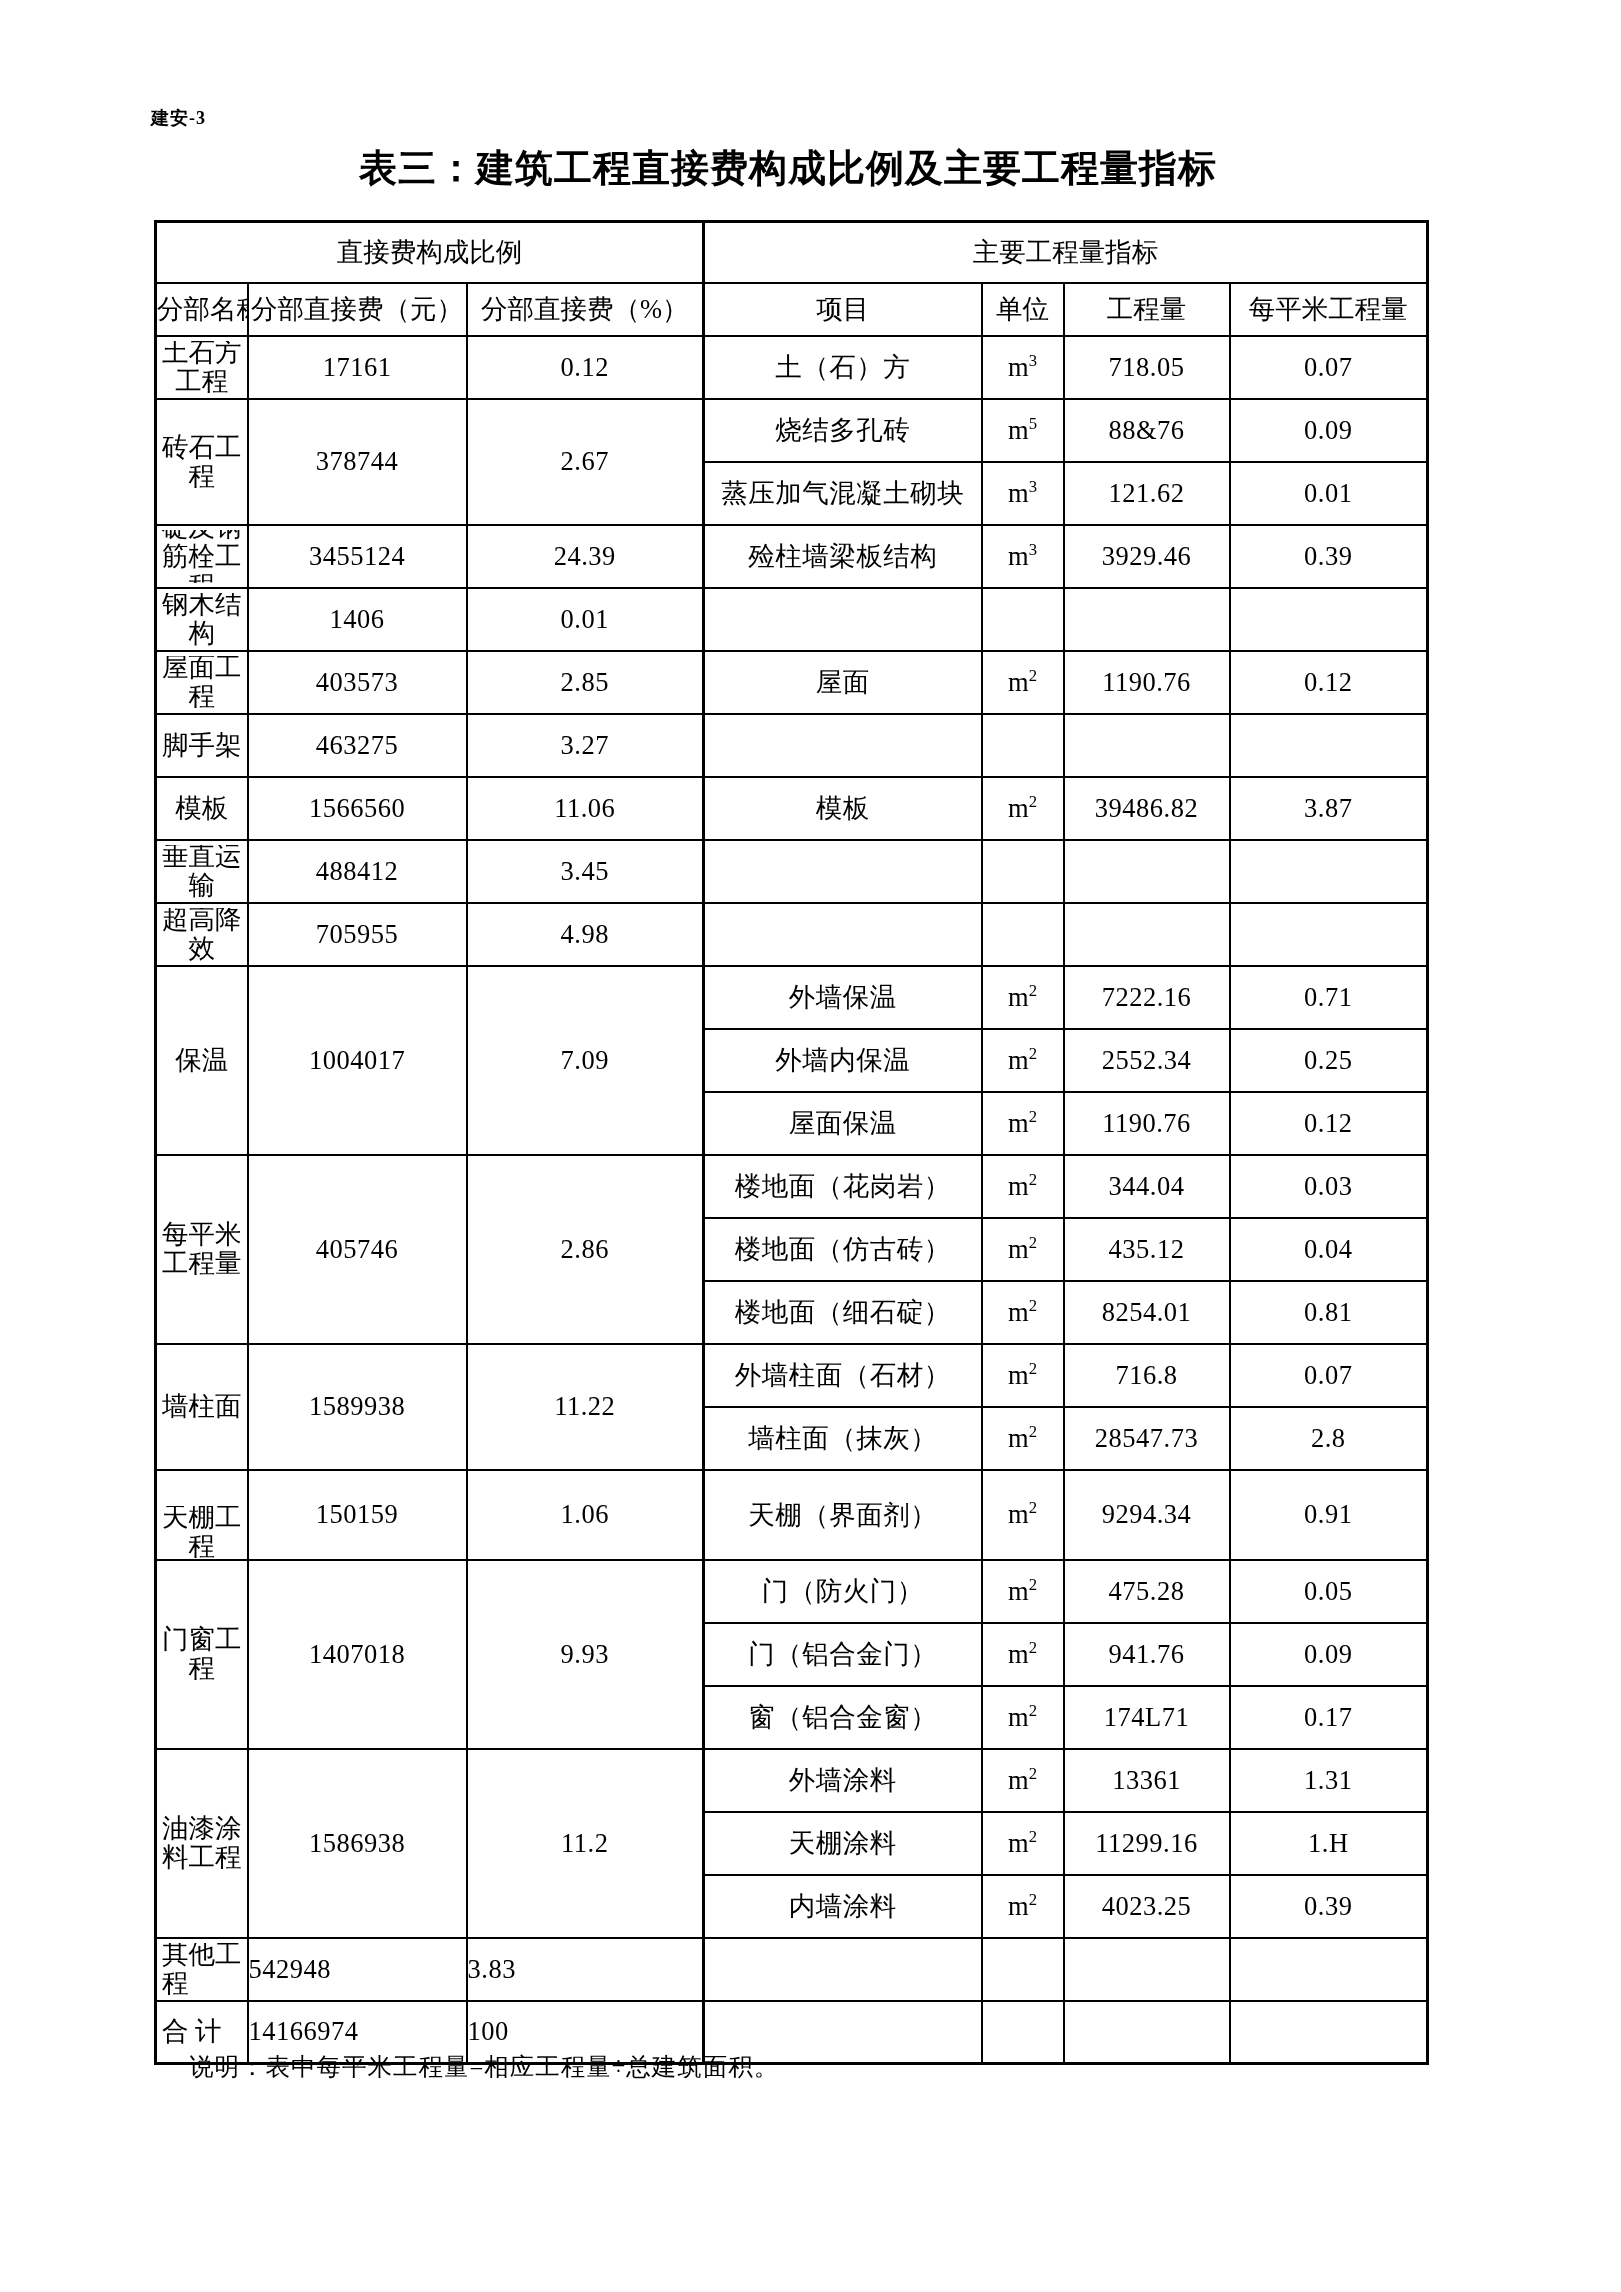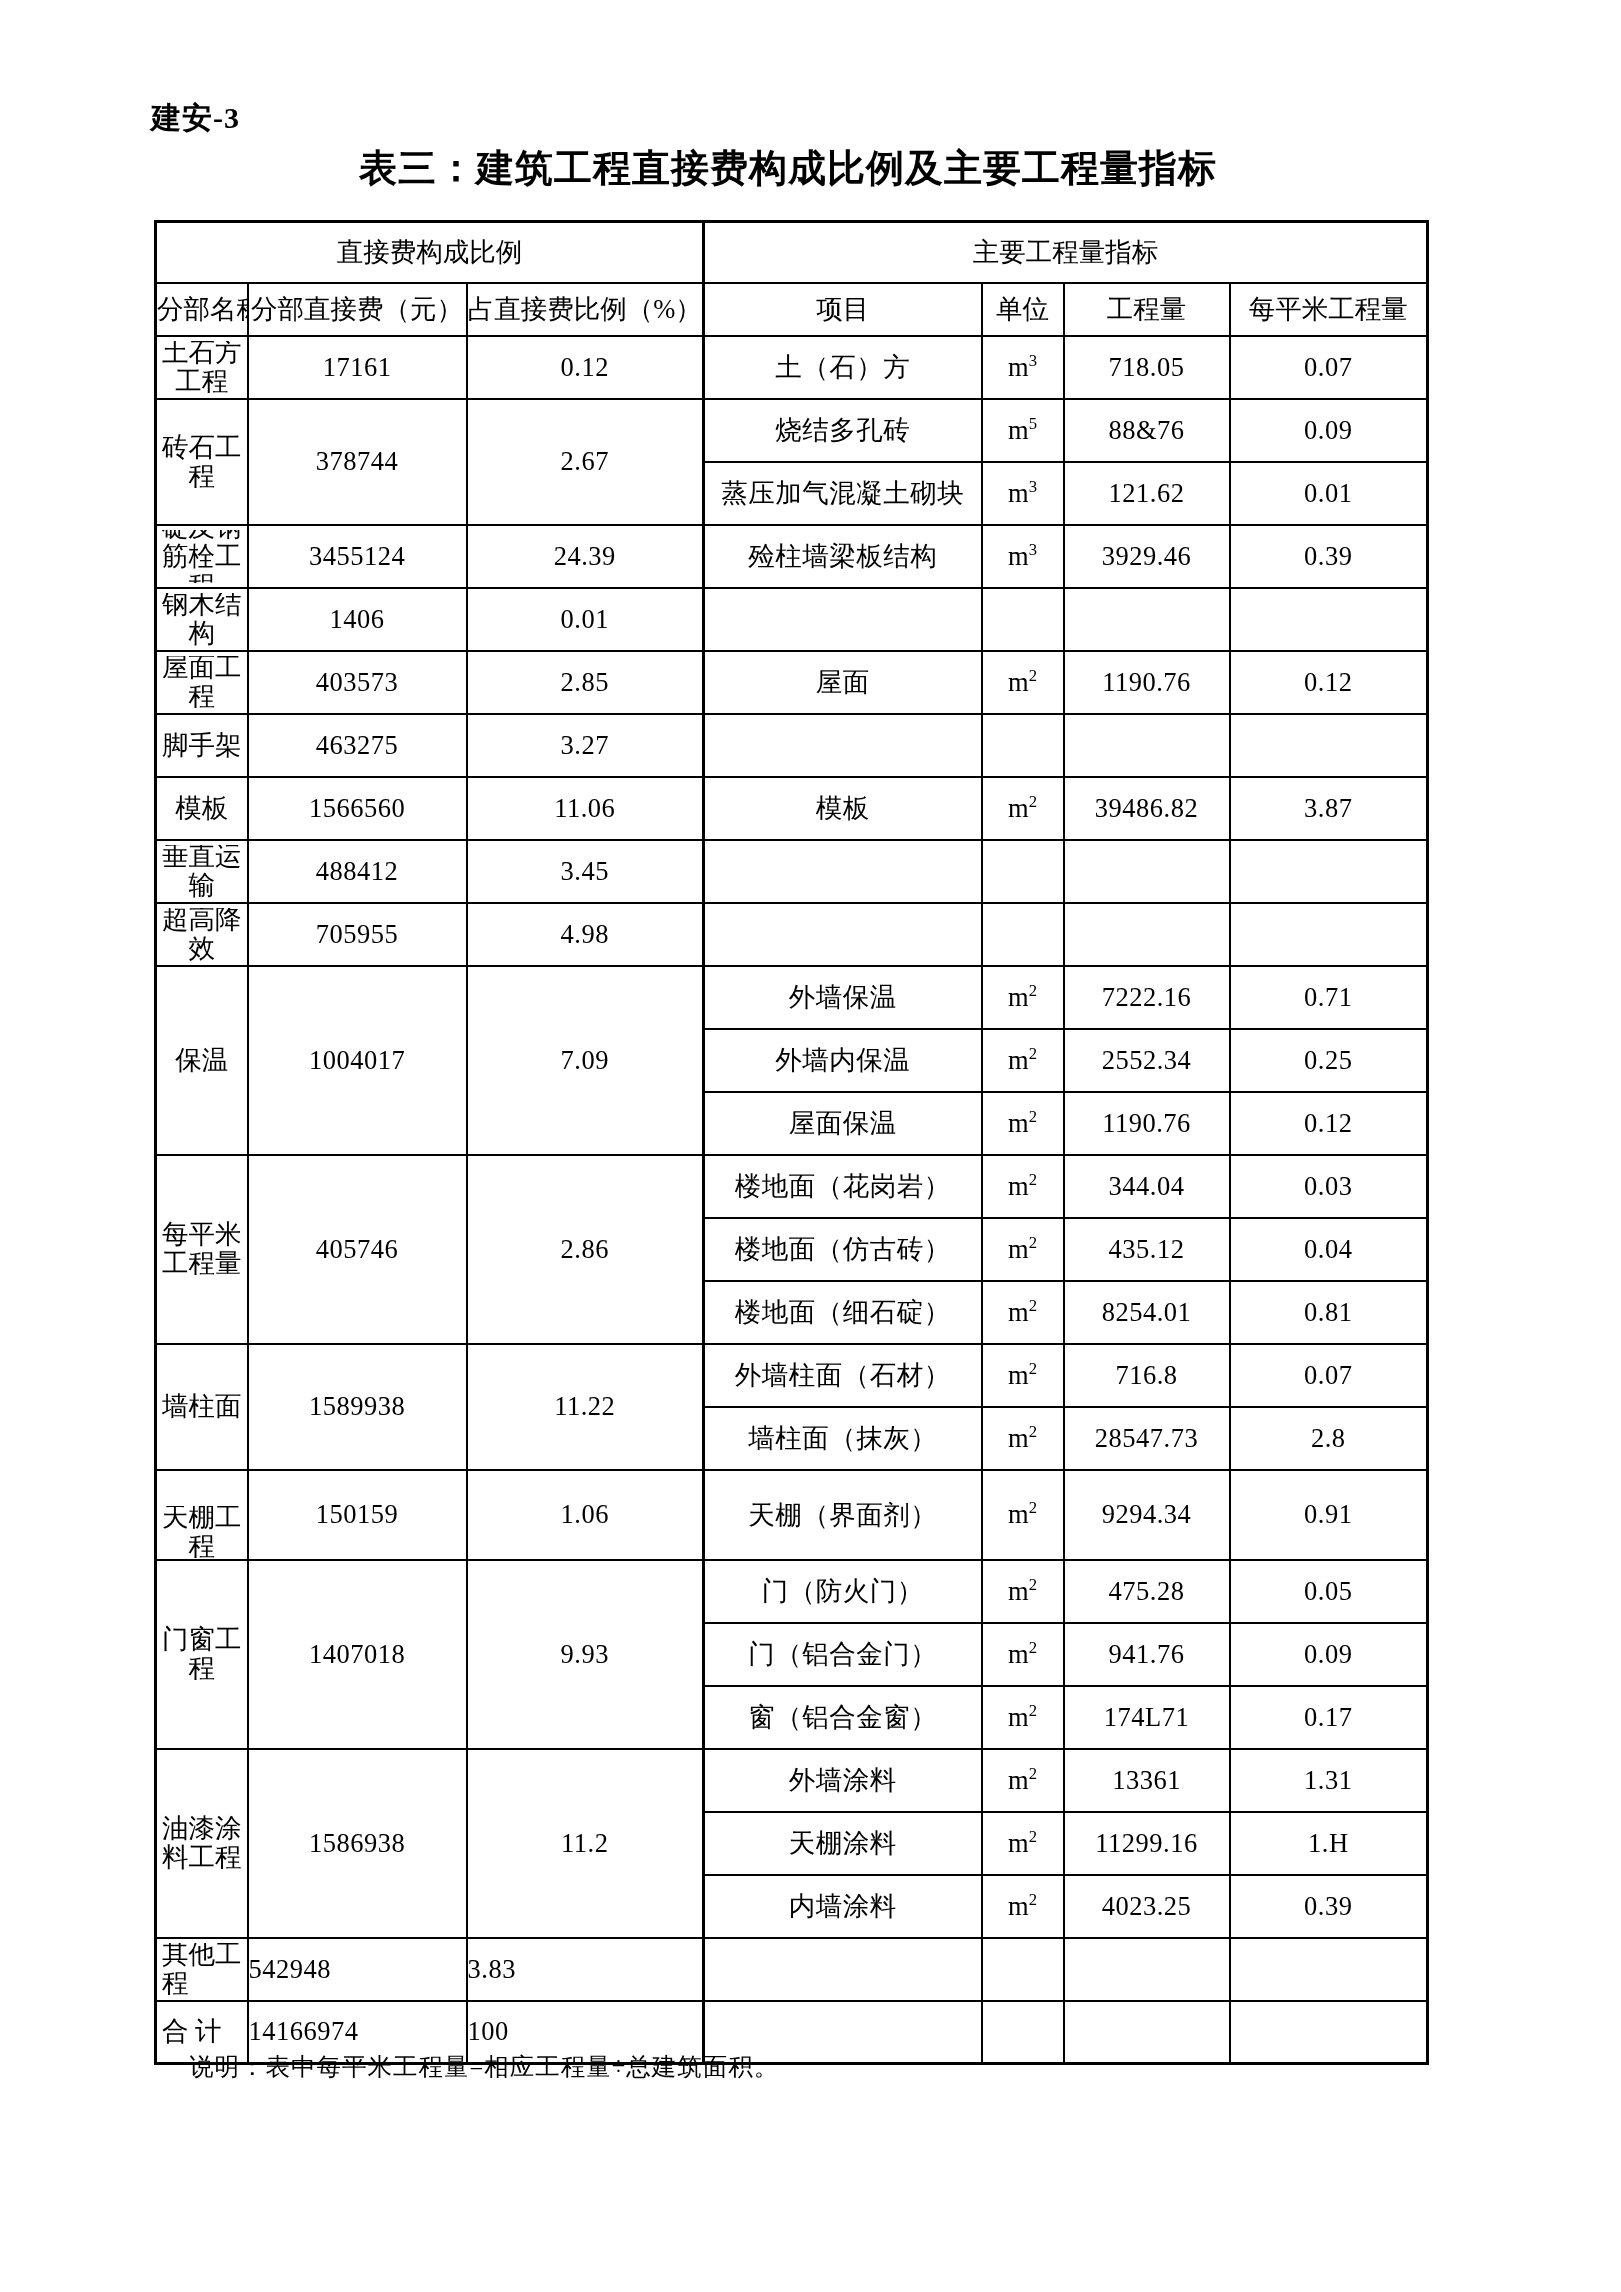--- a/index.html
+++ b/index.html
@@ -4,22 +4,22 @@
 <style>
   html,body{margin:0;padding:0;}
   body{
     width:1621px;height:2293px;
     background:#ffffff;
     position:relative;
     font-family:"Liberation Serif","DejaVu Serif",serif;
     color:#000;
   }
   .doc-code{
-    position:absolute;left:151px;top:98px;
-    font-size:30px;font-weight:bold;letter-spacing:1px;font-family:Liberation Serif, serif;
+    position:absolute;left:151px;top:106px;
+    font-size:18px;font-weight:bold;letter-spacing:1px;font-family:Liberation Serif, serif;
   }
   .title{
     position:absolute;left:359px;top:143px;margin:0;
     font-size:38px;font-weight:bold;letter-spacing:1px;white-space:nowrap;
   }
   table.grid{
     position:absolute;left:154px;top:220px;
     width:1272px;table-layout:fixed;border-collapse:collapse;
     border:3.9px solid #000;
     font-size:26.5px;
@@ -68,21 +68,21 @@
     <col style="width:198px">
   </colgroup>
   <thead>
     <tr class="grp">
       <th colspan="3" class="gdiv">直接费构成比例</th>
       <th colspan="4">主要工程量指标</th>
     </tr>
     <tr class="cols">
       <th class="clip">分部名称</th>
       <th>分部直接费（元）</th>
-      <th class="gdiv">占直接费比例（%）</th>
+      <th class="gdiv">分部直接费（%）</th>
       <th>项目</th>
       <th>单位</th>
       <th>工程量</th>
       <th>每平米工程量</th>
     </tr>
   </thead>
   <tbody id="tbody">
       <tr>
         <td class="name">
           <div class="nbox" style="height: 53px;">土石方工程</div>

